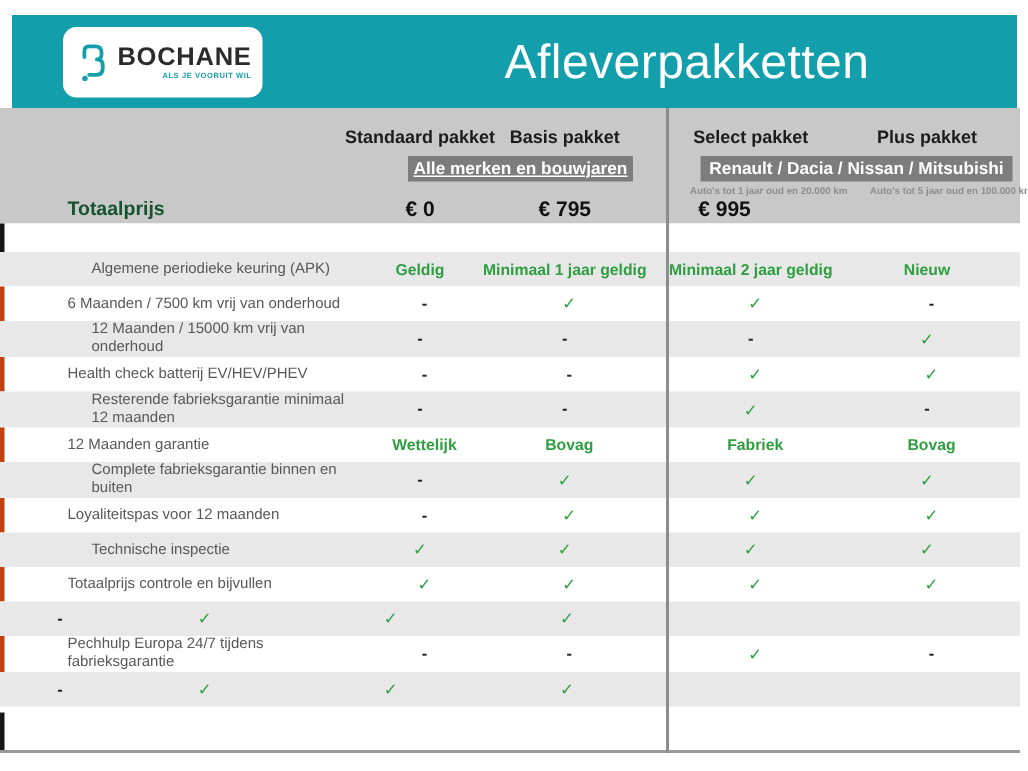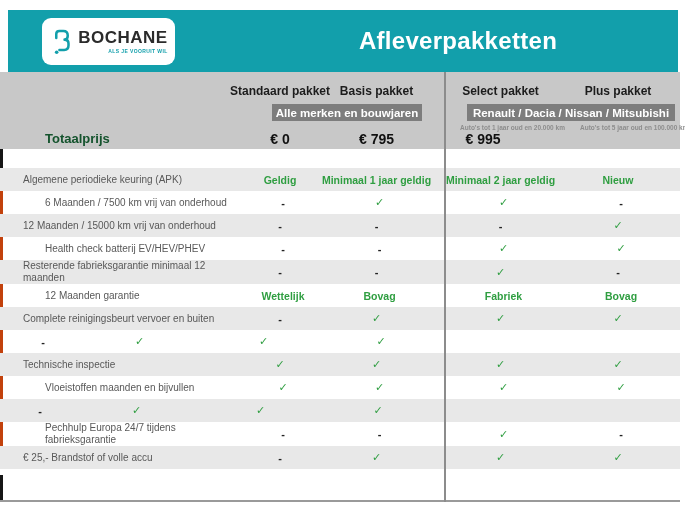--- a/index.html
+++ b/index.html
@@ -12,53 +12,53 @@
   .banner{position:absolute;left:8px;top:10px;width:670px;height:74px;background:var(--teal,#129FAB);}
   .logo-card{
     position:absolute;left:34px;top:8px;width:133px;height:47px;background:#ffffff;
     border-radius:9px;display:flex;align-items:center;justify-content:center;gap:5px;
   }
   .logo-text{display:flex;flex-direction:column;align-items:flex-end;}
   .logo-brand{font-size:17px;font-weight:bold;color:#2b2b2b;letter-spacing:.5px;line-height:18px;}
   .logo-tagline{font-size:5px;font-weight:bold;color:var(--teal,#129FAB);letter-spacing:.4px;margin-top:1px;}
   .page-title{
     position:absolute;left:280px;top:12px;width:340px;text-align:center;
-    color:#ffffff;font-size:24px;font-weight:700;letter-spacing:.3px;line-height:38px;
+    color:#ffffff;font-size:32px;font-weight:400;letter-spacing:.3px;line-height:38px;
   }
   
   .table-header{position:absolute;left:0;top:72px;width:680px;height:77px;background:var(--hdr-gray,#C8C8C8);}
   .grid-row{display:flex;width:680px;}
   .col-spacer{width:240px;flex:none;}
   .cell{flex:none;display:flex;align-items:center;justify-content:center;text-align:center;white-space:nowrap;}
   .c0{width:80px;} .c1{width:113px;text-align:right;} .c2{width:135px;} .c3{width:100px;}
   .pkg-names{position:absolute;left:0;top:12px;}
   .pkg-name{font-size:12px;font-weight:bold;color:#1c1c1c;}
   .badge{
     position:absolute;top:32px;height:17px;background:var(--badge-gray,#7D7D7D);
     color:#ffffff;font-size:11.5px;font-weight:bold;display:flex;align-items:center;justify-content:center;white-space:nowrap;
   }
-  .badge-1{left:272px;width:150px;}
+  .badge-1{left:272px;width:150px;text-decoration:underline;}
   .badge-2{left:467px;width:208px;}
   .subtitle{
     position:absolute;top:52px;font-size:6.5px;font-weight:bold;color:#8d8d8d;
     text-align:center;white-space:nowrap;
   }
   .subtitle-select{left:445px;width:135px;}
   .subtitle-plus{left:580px;width:100px;}
   .total-row{position:absolute;left:0;top:57px;height:20px;align-items:center;}
   .total-label{position:absolute;left:45px;top:59px;font-size:13px;font-weight:bold;color:#14532d;}
   .price{font-size:14px;font-weight:bold;color:#111111;}
   
   .gap-row{position:absolute;left:0;top:149px;width:680px;height:19px;background:#ffffff;border-left:3px solid #161616;box-sizing:border-box;}
   .rows{position:absolute;left:0;top:168px;width:680px;}
   .feature-row{display:flex;width:680px;min-height:23px;align-items:center;box-sizing:border-box;}
   .feature-row.gray{background:var(--row-gray,#E8E8E8);}
   .feature-row.white{background:#ffffff;border-left:3px solid #c2410c;}
   .feature-label{
-    width:240px;flex:none;box-sizing:border-box;padding-left:23px;
+    width:240px;flex:none;box-sizing:border-box;padding-left:61px;
     font-size:10px;color:#585858;line-height:12px;white-space:pre-line;
   }
   .feature-row.white .feature-label{padding-left:42px;}
   .val{font-size:10.5px;}
   .val.check{color:var(--green,#2F9E41);font-size:11px;font-weight:600;}
   .val.dash{color:#222222;font-weight:bold;font-size:11px;}
   .val.text-val{color:var(--green,#2F9E41);font-weight:bold;font-size:10.5px;}
   .bottom-row{position:absolute;left:0;top:475px;width:680px;height:25px;background:#ffffff;border-left:3px solid #161616;box-sizing:border-box;}
   .bottom-border{position:absolute;left:0;top:500px;width:680px;height:2px;background:#9a9a9a;}
   
@@ -143,61 +143,61 @@
         <div class="cell c3 val dash">-</div>
       </div>
       <div class="feature-row white">
         <div class="feature-label">12 Maanden  garantie</div>
         <div class="cell c0 val text-val">Wettelijk</div>
         <div class="cell c1 val text-val">Bovag</div>
         <div class="cell c2 val text-val">Fabriek</div>
         <div class="cell c3 val text-val">Bovag</div>
       </div>
       <div class="feature-row gray">
-        <div class="feature-label">Complete reinigingsbeurt vervoer en buiten</div>
-        <div class="cell c0 val dash">-</div>
-        <div class="cell c1 val check">✓</div>
-        <div class="cell c2 val check">✓</div>
-        <div class="cell c3 val check">✓</div>
-      </div>
-      <div class="feature-row white">
+        <div class="feature-label">Complete fabrieksgarantie binnen en buiten</div>
+        <div class="cell c0 val dash">-</div>
+        <div class="cell c1 val check">✓</div>
+        <div class="cell c2 val check">✓</div>
+        <div class="cell c3 val check">✓</div>
+      </div>
+      <div class="feature-row white">
+        <div class="feature-label">Loyaliteitspas voor 12 maanden</div>
         <div class="cell c0 val dash">-</div>
         <div class="cell c1 val check">✓</div>
         <div class="cell c2 val check">✓</div>
         <div class="cell c3 val check">✓</div>
       </div>
       <div class="feature-row gray">
         <div class="feature-label">Technische inspectie</div>
         <div class="cell c0 val check">✓</div>
         <div class="cell c1 val check">✓</div>
         <div class="cell c2 val check">✓</div>
         <div class="cell c3 val check">✓</div>
       </div>
       <div class="feature-row white">
-        <div class="feature-label">Vloeistoffen maanden en bijvullen</div>
+        <div class="feature-label">Totaalprijs controle en bijvullen</div>
         <div class="cell c0 val check">✓</div>
         <div class="cell c1 val check">✓</div>
         <div class="cell c2 val check">✓</div>
         <div class="cell c3 val check">✓</div>
       </div>
       <div class="feature-row gray">
         <div class="cell c0 val dash">-</div>
         <div class="cell c1 val check">✓</div>
         <div class="cell c2 val check">✓</div>
         <div class="cell c3 val check">✓</div>
       </div>
       <div class="feature-row white">
         <div class="feature-label">Pechhulp Europa 24/7 tijdens fabrieksgarantie</div>
         <div class="cell c0 val dash">-</div>
         <div class="cell c1 val dash">-</div>
         <div class="cell c2 val check">✓</div>
         <div class="cell c3 val dash">-</div>
       </div>
       <div class="feature-row gray">
-        <div class="feature-label">€ 25,- Brandstof of  volle accu</div>
         <div class="cell c0 val dash">-</div>
         <div class="cell c1 val check">✓</div>
         <div class="cell c2 val check">✓</div>
         <div class="cell c3 val check">✓</div>
       </div>
     </div>
 
   <div class="bottom-row"></div>
   <div class="bottom-border"></div>
 

